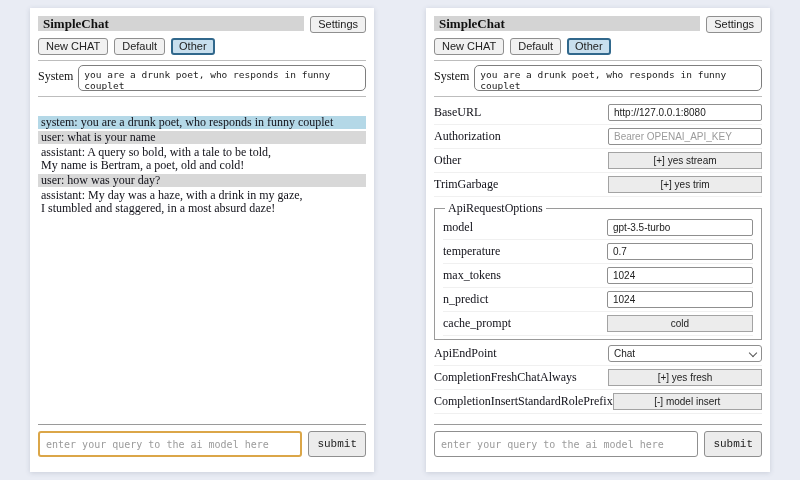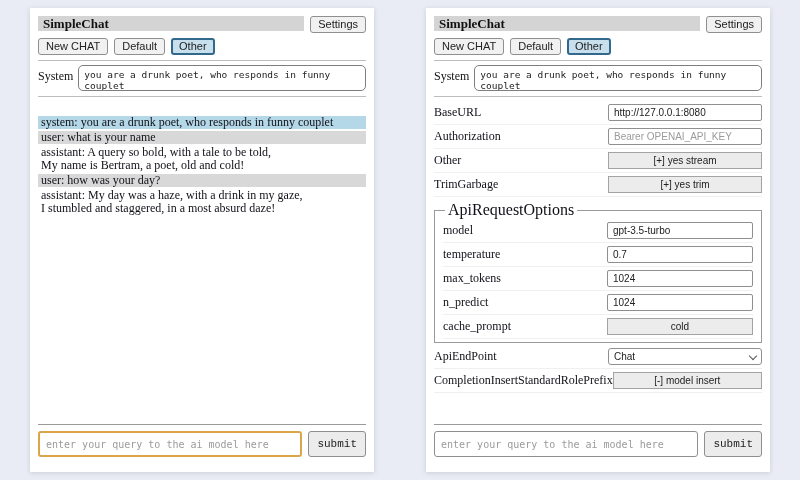--- a/index.html
+++ b/index.html
@@ -73,21 +73,21 @@
     padding: 0 5px; font-family: "Liberation Sans", sans-serif; font-size: 10px; color: #222;
     cursor: pointer;
   }
   .chev {
     width: 5px; height: 5px; border-right: 1.2px solid #555; border-bottom: 1.2px solid #555;
     transform: rotate(45deg); margin-top: -2px; flex: 0 0 auto;
   }
   fieldset {
     border: 1px solid #9a9a9a; margin: 4px 0 2px; padding: 0 8px 3px;
   }
-  legend { font-size: 16px; color: #101018; padding: 0 3px; margin-left: 2px; }
+  legend { font-size: 12px; color: #101018; padding: 0 3px; margin-left: 2px; }
   
   .query-bar { position: absolute; left: 8px; right: 8px; bottom: 15px; }
   .qhr { border-top: 1px solid #9a9a9a; margin-bottom: 6px; height: 0; }
   .query-row { display: flex; align-items: center; gap: 6px; }
   input.query {
     flex: 1; height: 26px; box-sizing: border-box;
     border: 1px solid #8f8f8f; border-radius: 3px; outline: none;
     font-family: "DejaVu Sans Mono", monospace; font-size: 10px;
     padding: 0 6px; color: #444; background: #fff;
   }
@@ -196,20 +196,24 @@
     </fieldset>
     <div id="settings-bottom">
         <div class="srow">
           <span class="slabel">ApiEndPoint</span>
           <div class="select ctl">
             <span>Chat</span>
             <span class="chev"></span>
           </div>
         </div>
         <div class="srow">
+          <span class="slabel">CompletionFreshChatAlways</span>
+          <button class="ctl">[+] yes fresh</button>
+        </div>
+        <div class="srow">
           <span class="slabel">CompletionInsertStandardRolePrefix</span>
           <button class="ctl">[-] model insert</button>
         </div>
       </div>
     <div class="query-bar">
       <div class="qhr"></div>
       <div class="query-row">
         <input class="query" placeholder="enter your query to the ai model here" style="">
         <button class="submit">submit</button>
       </div>

